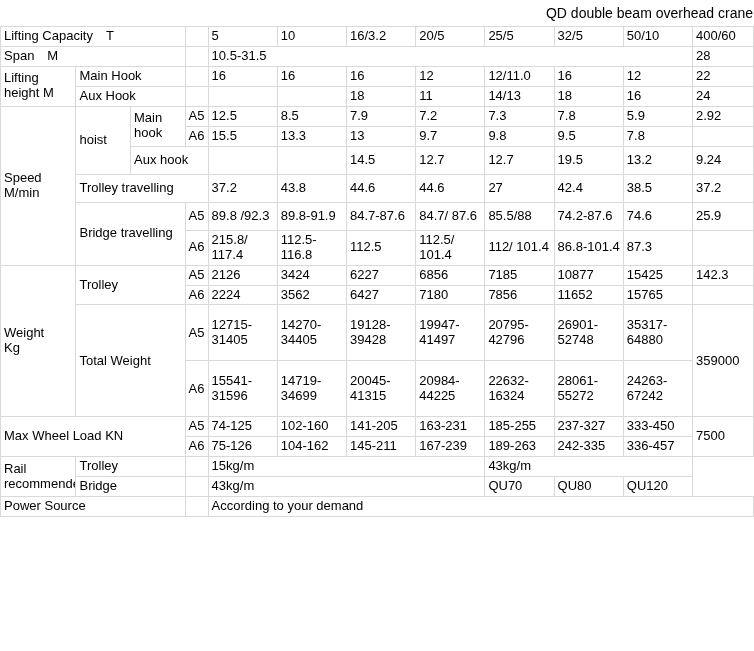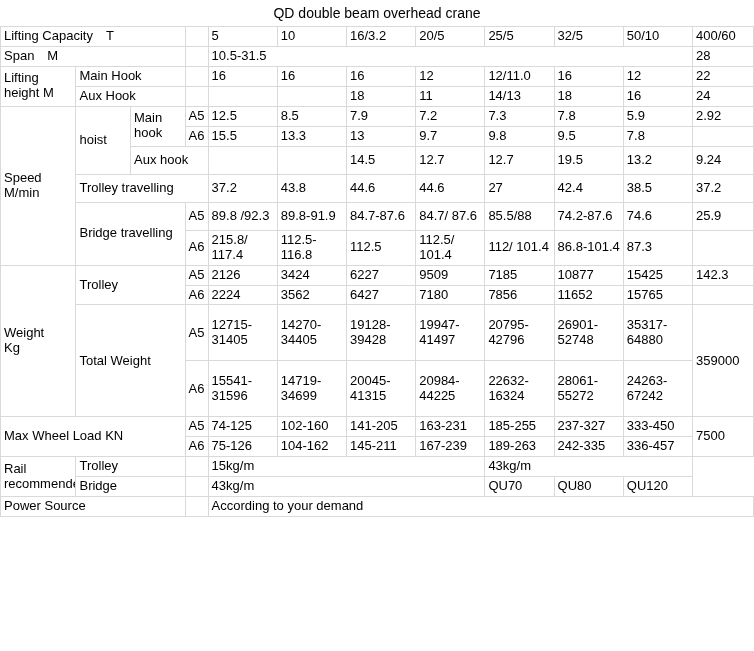--- a/index.html
+++ b/index.html
@@ -23,21 +23,21 @@
     border: 1px solid #d9d9d9;
     padding: 2px 3px;
     vertical-align: middle;
     line-height: 1.15;
     font-size: 13px;
     overflow: hidden;
   }
   #spec-table td.title {
     border: 1px solid #ffffff;
     border-bottom: 1px solid #d9d9d9;
-    text-align: center;
+    text-align: right;
     font-size: 14px;
     padding: 4px 0 5px 0;
   }
   .tall { height: 28px; }
   .nowrap { white-space: nowrap; }
 </style>
 </head>
 <body>
 
 <table id="spec-table">
@@ -184,21 +184,21 @@
     <td></td>
   </tr>
 
   <tr>
     <td rowspan="6">Weight Kg</td>
     <td colspan="2" rowspan="2">Trolley</td>
     <td>A5</td>
     <td>2126</td>
     <td>3424</td>
     <td>6227</td>
-    <td>9509</td>
+    <td>6856</td>
     <td>7185</td>
     <td>10877</td>
     <td>15425</td>
     <td>142.3</td>
   </tr>
 
   <tr>
     <td>A6</td>
     <td>2224</td>
     <td>3562</td>

